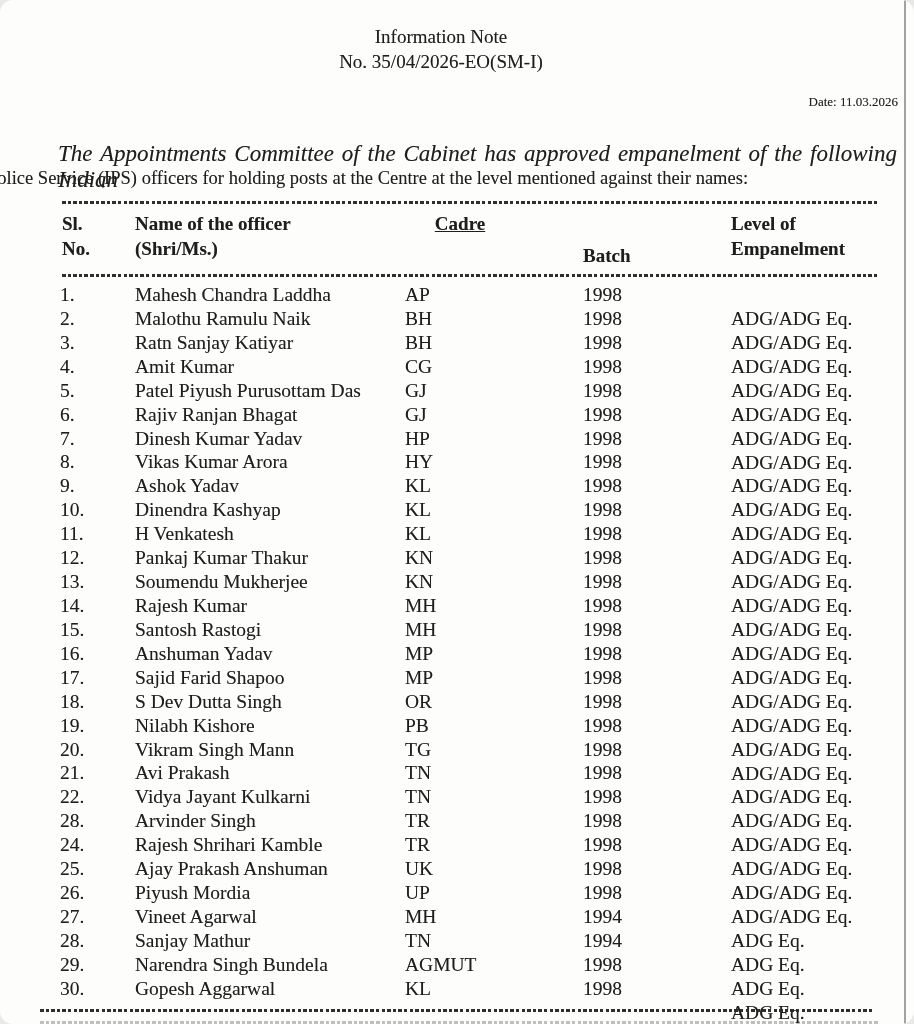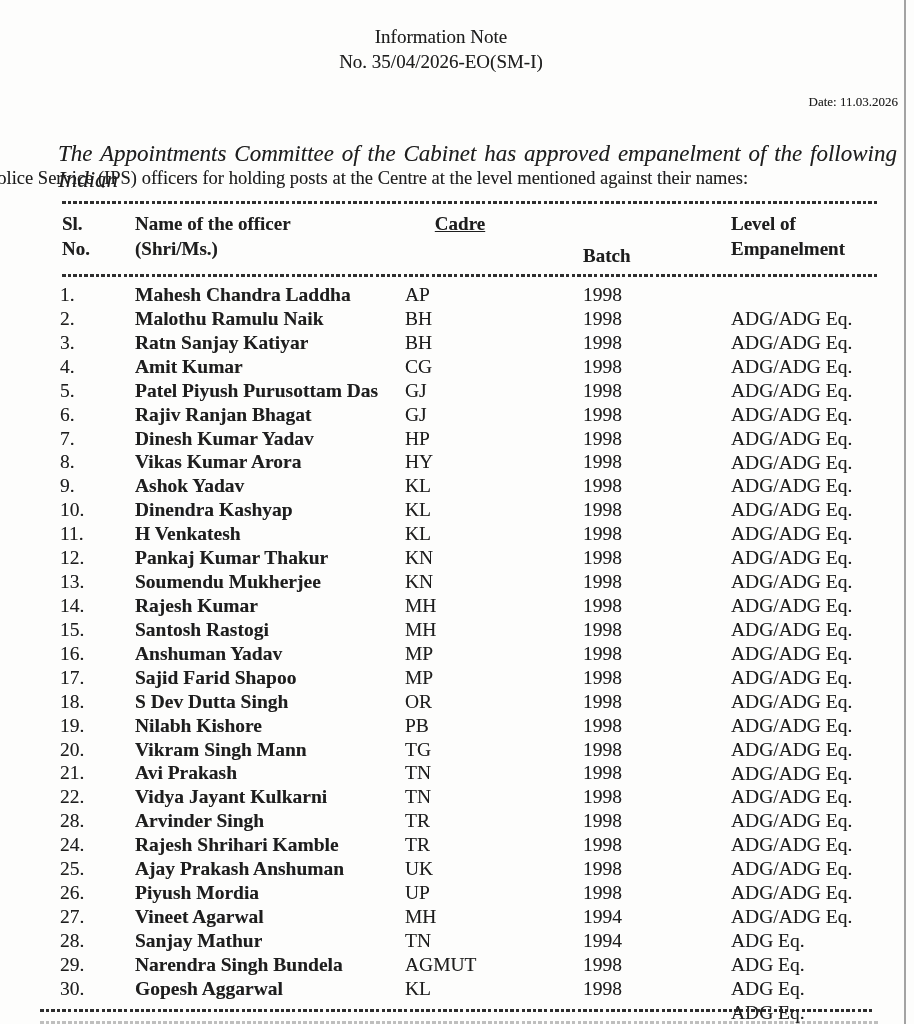--- a/index.html
+++ b/index.html
@@ -7,20 +7,21 @@
   .page {
     position: relative;
     width: 914px;
     height: 1024px;
     margin: 0 auto;
     background: #fdfdfc;
     overflow: hidden;
     font-family: "Liberation Serif", "DejaVu Serif", serif;
     color: #1e1e1e;
     text-shadow: 0 0 0.6px rgba(30,30,30,0.38);
+    border-radius: 13px;
   }
   .title-block {
     position: absolute;
     top: 24px; left: 0;
     width: 882px;
     text-align: center;
     font-size: 19px;
     line-height: 25px;
   }
   .date-line {
@@ -60,21 +61,21 @@
   .thead .h-sl    { position: absolute; left: 62px;  top: 0; }
   .thead .h-name  { position: absolute; left: 135px; top: 0; }
   .thead .h-cadre { position: absolute; left: 405px; top: 0; width: 110px; text-align: center; text-decoration: underline; }
   .thead .h-batch { position: absolute; left: 583px; top: 0; margin-top: 32px; }
   .thead .h-level { position: absolute; left: 731px; top: 0; }
 
   .tbody { position: absolute; top: 283px; left: 0; width: 914px; font-size: 19.5px; }
   .trow  { position: relative; height: 23.93px; }
   .trow span { position: absolute; top: 0; line-height: 23.93px; white-space: nowrap; }
   .c-sl    { left: 60px; }
-  .c-name  { left: 135px; font-weight: bold; }
+  .c-name  { left: 135px; }
   .c-cadre { left: 405px; width: 110px; text-align: left; }
   .c-batch { left: 583px; }
   .c-level { left: 731px; margin-top: 24px; }
 
   .page-edge-line {
     position: absolute;
     top: 0; left: 904px;
     width: 2px; height: 1024px;
     background: #a3a3a3;
   }

